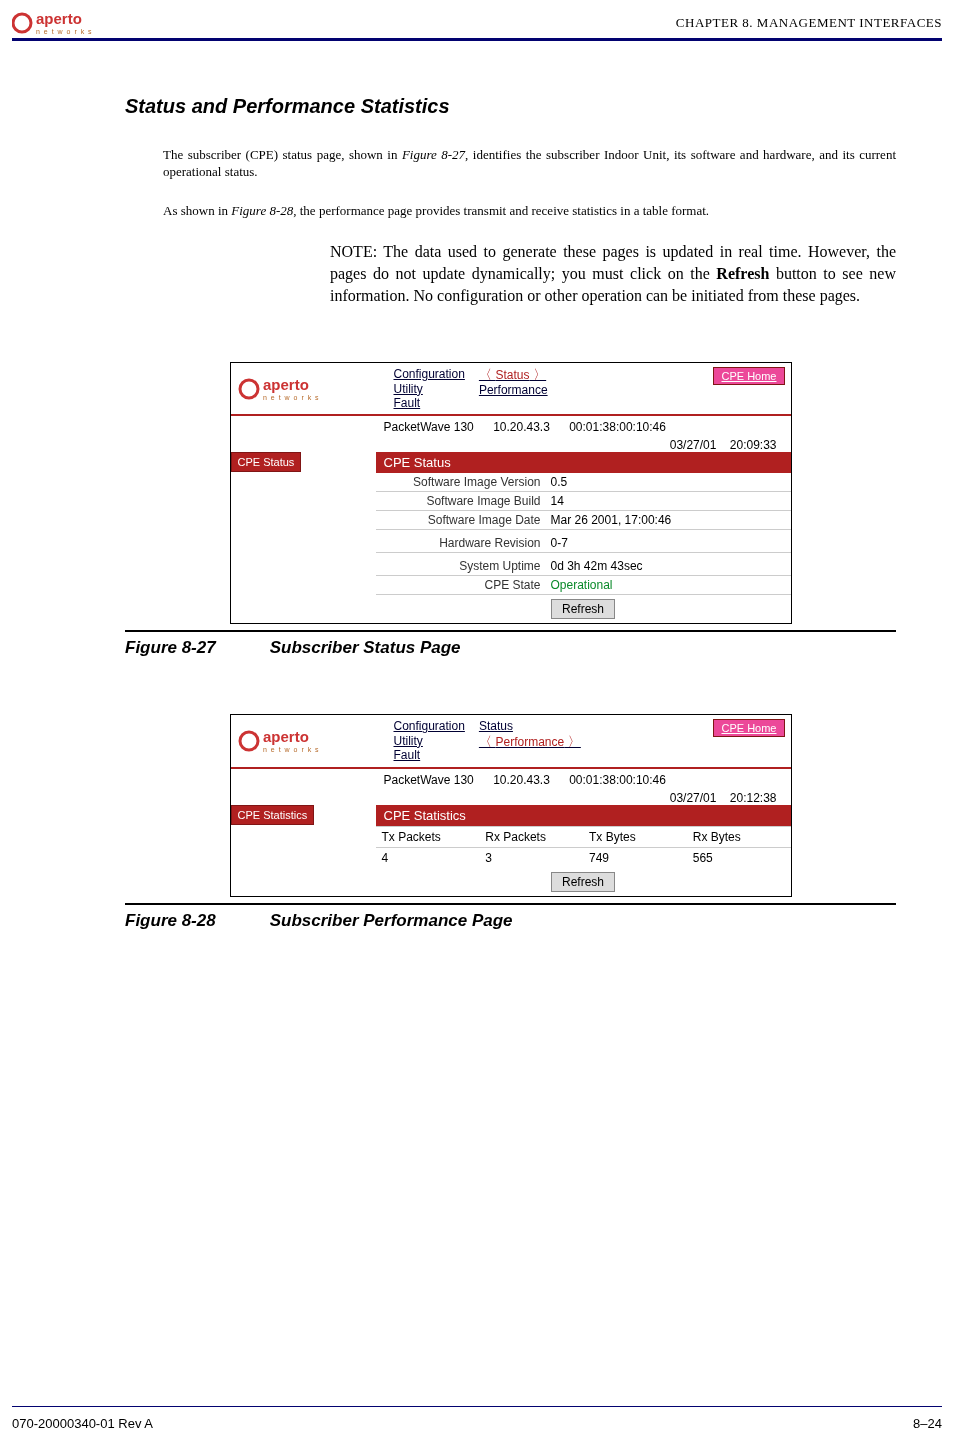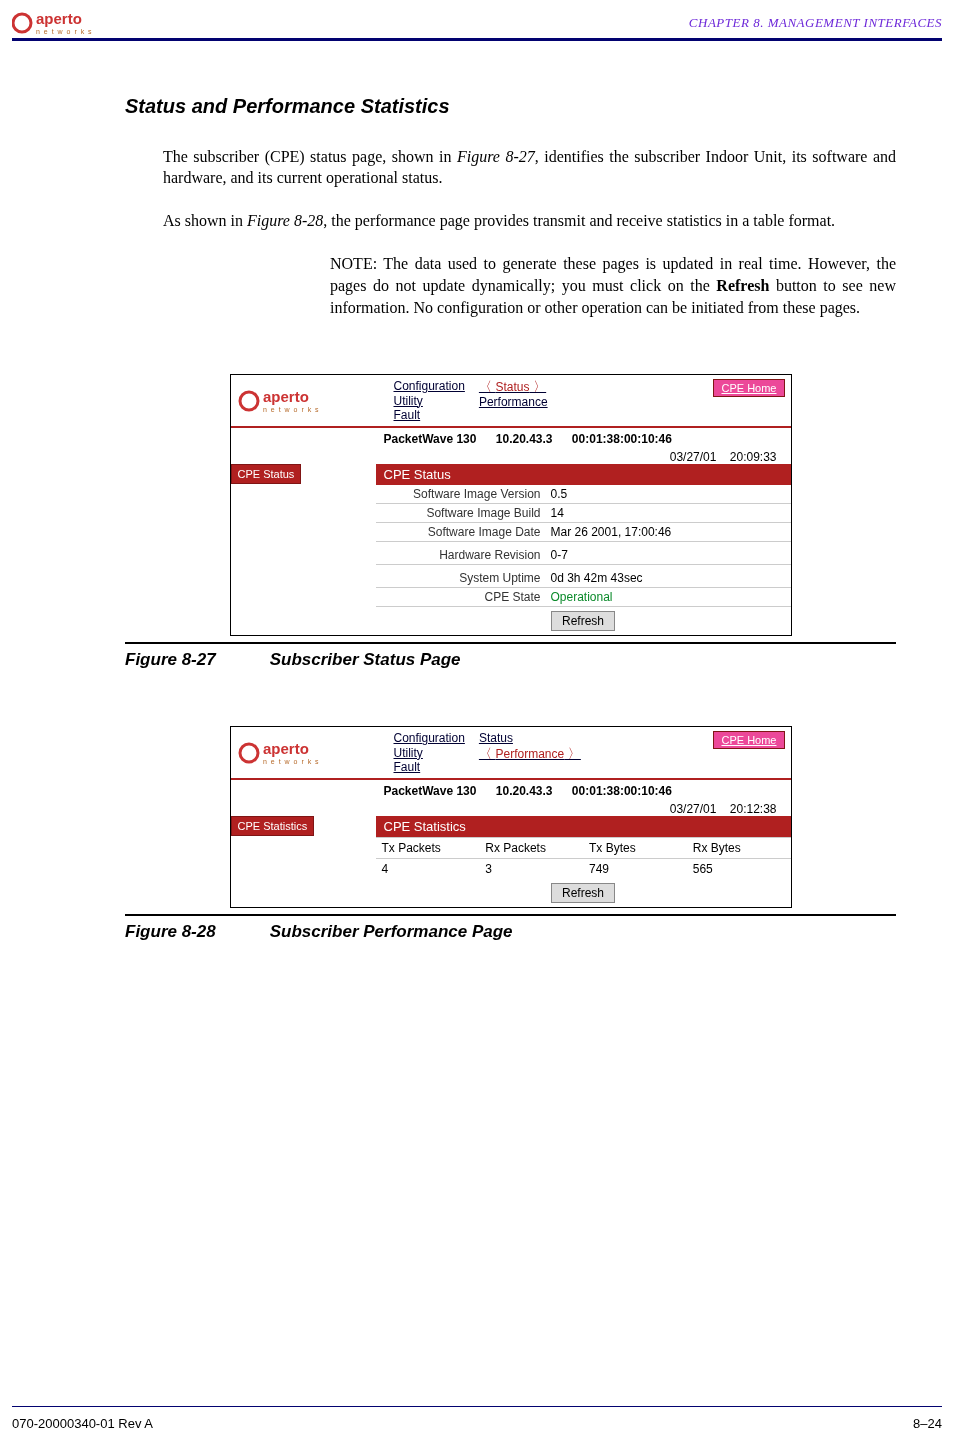--- a/index.html
+++ b/index.html
@@ -30,22 +30,21 @@
     font-family: Arial, sans-serif;
     color: #c33;
     font-size: 0;
   }
   .top-logo svg { display:block; }
   .chapter-label {
     font-family: "Times New Roman", serif;
     font-variant: small-caps;
     font-size: 13px;
     letter-spacing: 0.5px;
-    color: #6d28d9;
-    font-style: italic;
+    color: #000000;
   }
   .header-rule {
     position: absolute;
     top: 38px;
     left: 12px;
     right: 12px;
     height: 3px;
     background: #020270;
   }
   .content {
@@ -55,21 +54,21 @@
     right: 58px;
   }
   .section-title {
     font-family: Arial, Helvetica, sans-serif;
     font-weight: bold;
     font-style: italic;
     font-size: 20px;
     margin: 0 0 28px 0;
   }
   .body-text {
-    font-size: 16px;
+    font-size: 13px;
     line-height: 1.32;
     margin: 0 0 22px 38px;
     text-align: justify;
   }
   .fig-ref { font-style: italic; }
   .note-text {
     font-size: 16px;
     line-height: 1.35;
     margin: 0 0 0 205px;
     text-align: justify;
@@ -146,21 +145,20 @@
     border: 1px solid #801515;
     display:inline-block;
   }
   .ss-main {
     flex: 1;
   }
   .info-line {
     font-size: 12px;
     padding: 4px 8px;
     text-align: left;
-    font-weight: bold;
   }
   .info-line .seg { display:inline-block; margin-right:16px;}
   .info-line2 { text-align:right; padding-right:14px; font-size:12px; }
   .panel-title {
     background: #b02020;
     color: #fff;
     font-size: 13px;
     padding: 3px 8px;
   }
   .kv-row {

